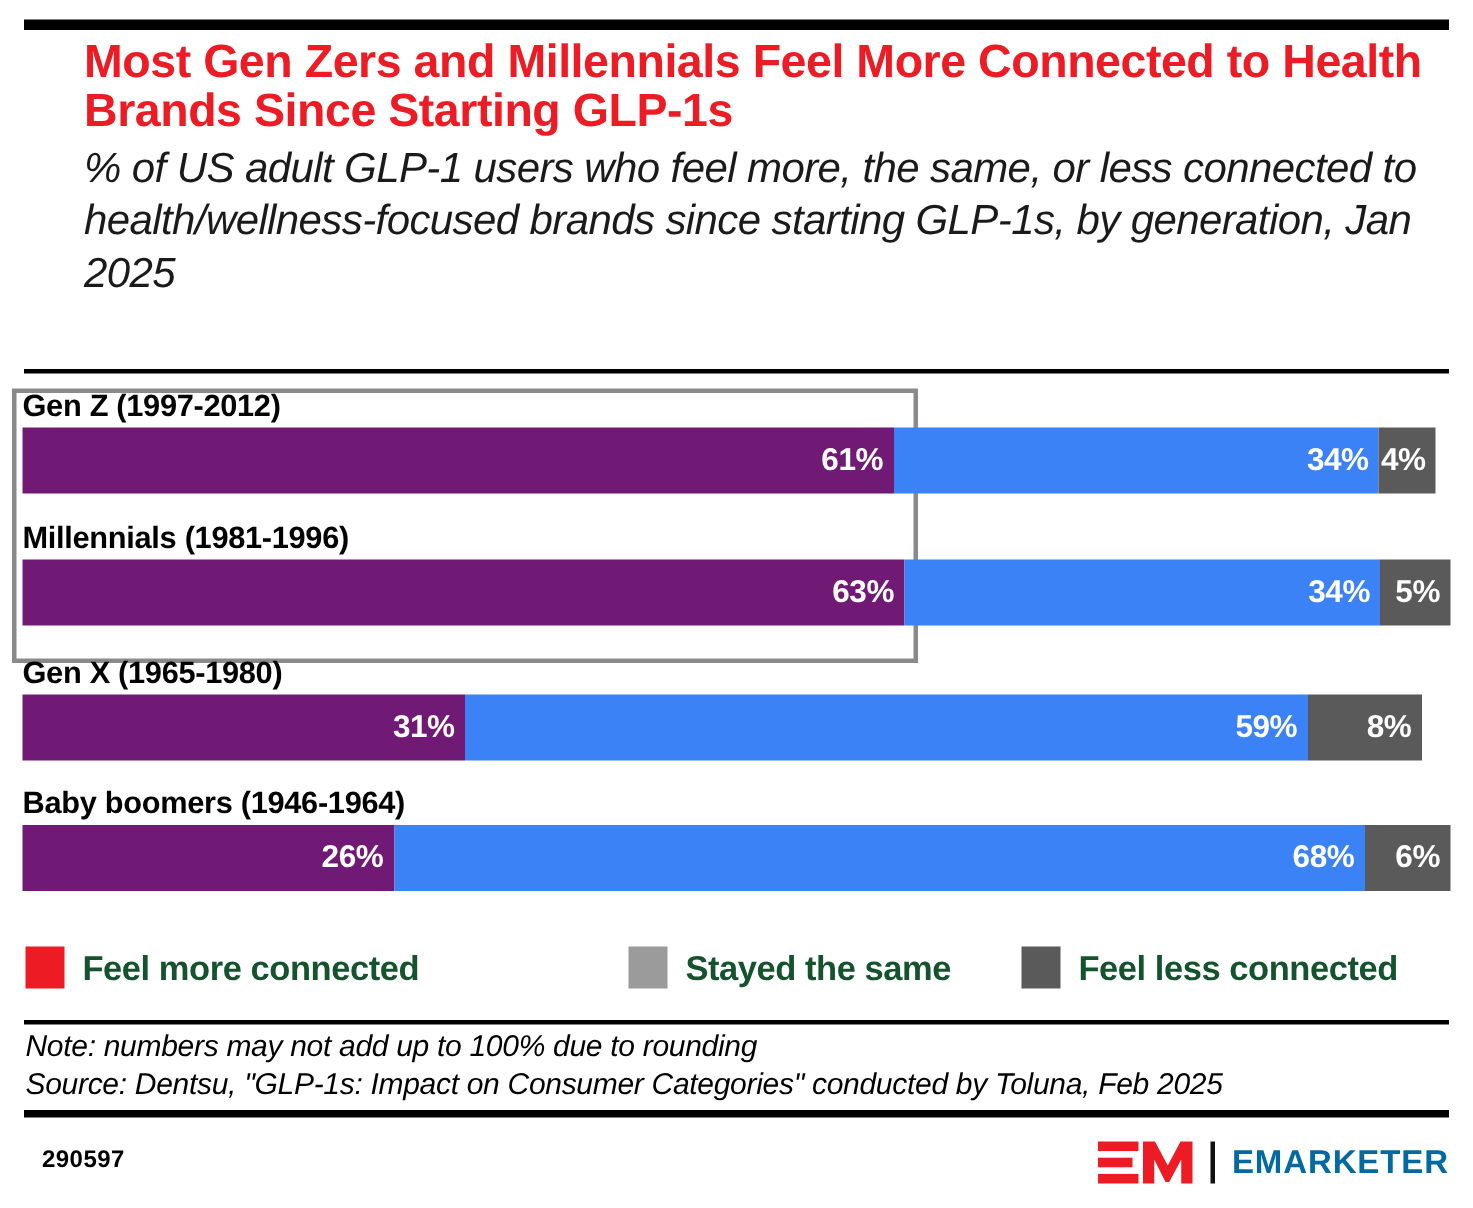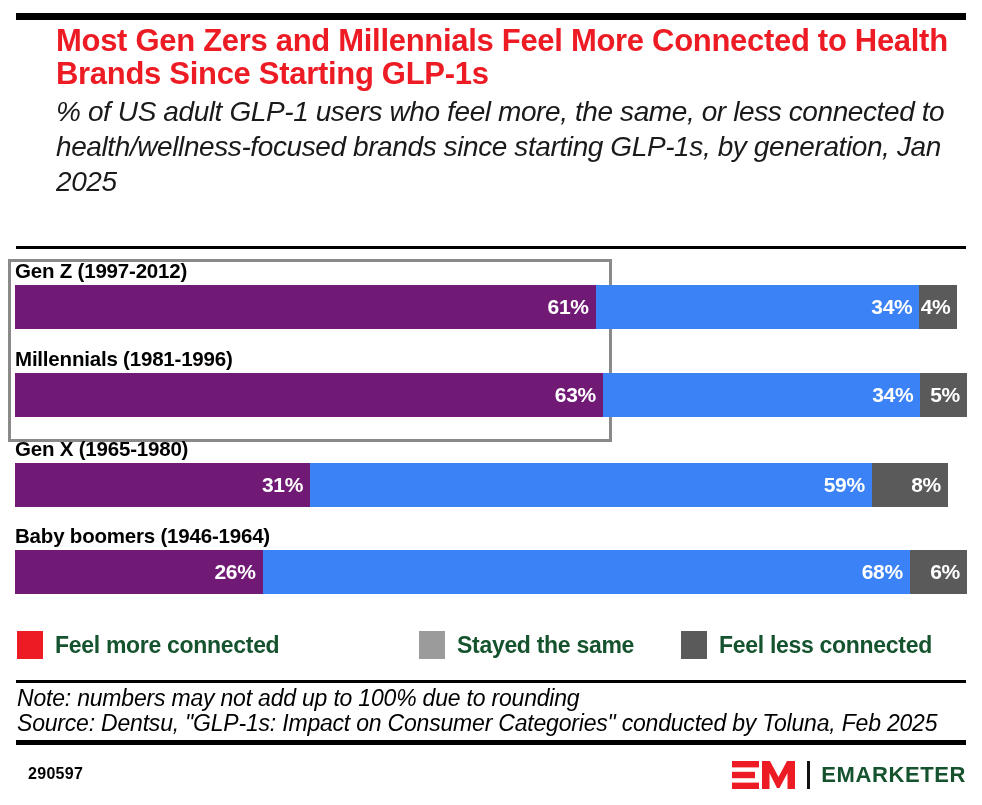--- a/index.html
+++ b/index.html
@@ -172,21 +172,21 @@
     height: 3px;
     background: #000000;
   }
   .notes {
     position: absolute;
     left: 17px;
     top: 686px;
     width: 952px;
   }
   .note-line {
-    font-size: 23px;
+    font-size: 20px;
     font-style: italic;
     color: #000000;
     line-height: 25px;
     letter-spacing: -0.2px;
     white-space: nowrap;
   }
   .foot-rule {
     position: absolute;
     left: 16px;
     top: 740px;
@@ -220,21 +220,21 @@
   .brand-divider {
     width: 3px;
     height: 28px;
     background: #111111;
     margin: 0 11px 0 9px;
   }
   .brand-name {
     font-size: 22px;
     font-weight: bold;
     letter-spacing: 0.6px;
-    color: #14532d;
+    color: #0369a1;
   }
 </style>
 </head>
 <body>
 
 <div class="page">
 
   <div class="top-rule"></div>
 
   <div class="title-block">

